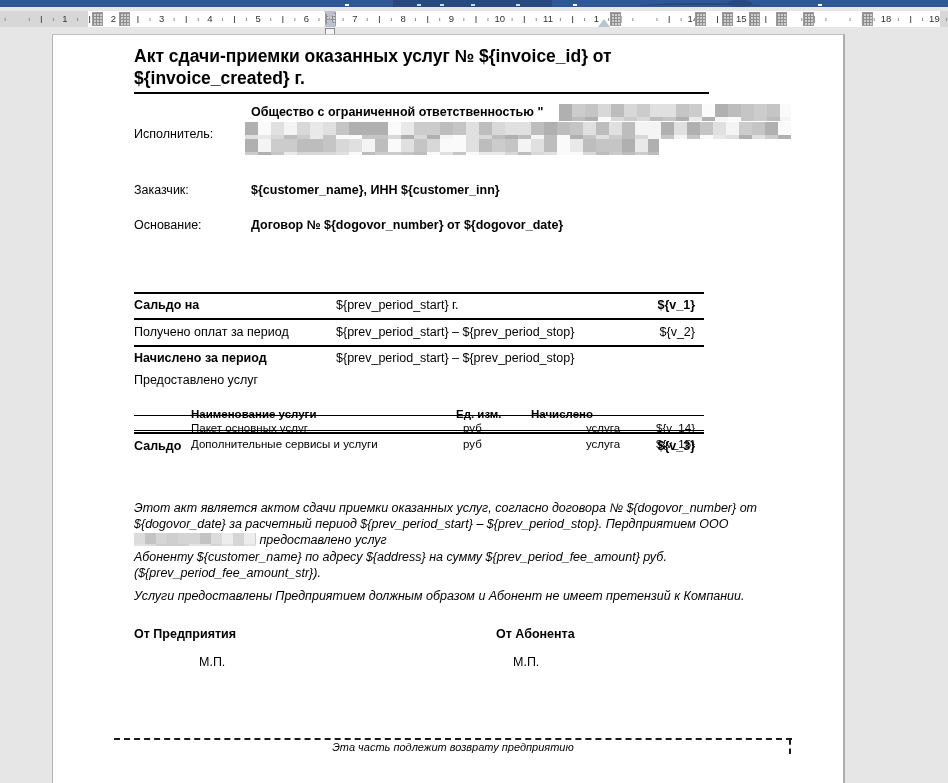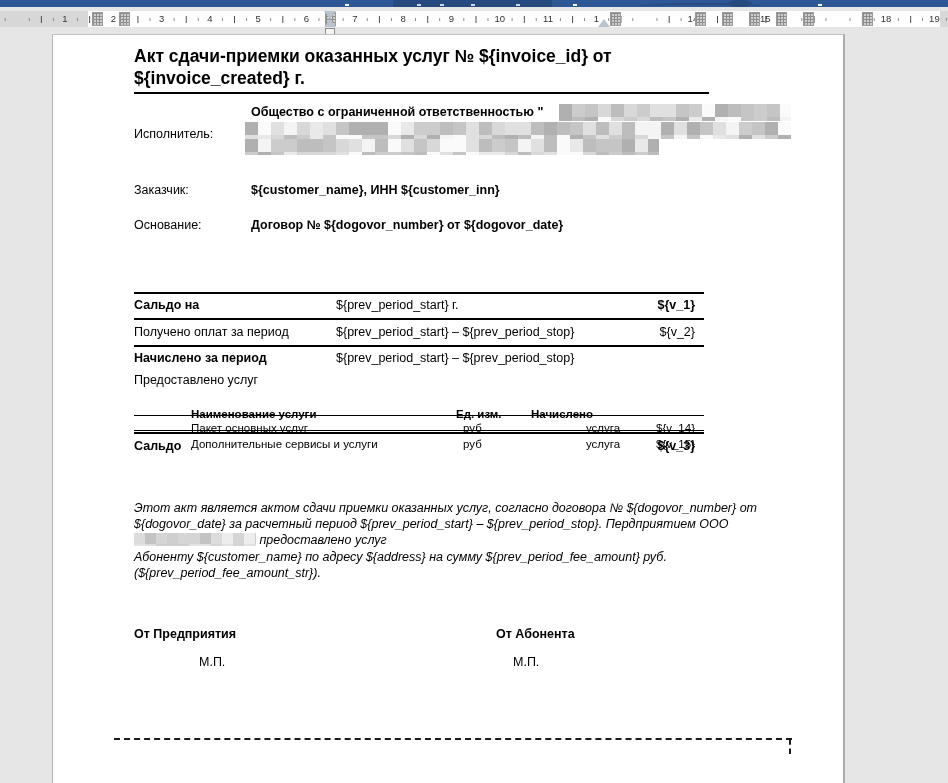--- a/index.html
+++ b/index.html
@@ -78,21 +78,21 @@
         <span class="rnum" style="left: 209.9px;">4</span>
         <span class="rnum" style="left: 258.2px;">5</span>
         <span class="rnum" style="left: 306.5px;">6</span>
         <span class="rnum" style="left: 354.8px;">7</span>
         <span class="rnum" style="left: 403.1px;">8</span>
         <span class="rnum" style="left: 451.4px;">9</span>
         <span class="rnum" style="left: 499.7px;">10</span>
         <span class="rnum" style="left: 548px;">11</span>
         <span class="rnum" style="left: 596.3px;">1</span>
         <span class="rnum" style="left: 692.9px;">14</span>
-        <span class="rnum" style="left: 741.2px; margin-left: 24px;">15</span>
+        <span class="rnum" style="left: 741.2px;">15</span>
         <span class="rnum" style="left: 886.1px;">18</span>
         <span class="rnum" style="left: 934.4px;">19</span>
       </div>
 
     <div class="hatch" style="left:92px;"></div>
     <div class="hatch" style="left:119px;"></div>
     <div class="hatch" style="left:325px;"></div>
     <div class="hatch" style="left:610px;"></div>
     <div class="hatch" style="left:695px;"></div>
     <div class="hatch" style="left:722px;"></div>
@@ -348,21 +348,23 @@
 
   <div class="abs i" style="left:81px;top:466px;white-space:nowrap;">Этот акт является актом сдачи приемки оказанных услуг, согласно договора № ${dogovor_number} от</div>
   <div class="abs i" style="left:81px;top:482px;white-space:nowrap;">${dogovor_date} за расчетный период ${prev_period_start} – ${prev_period_stop}. Пердприятием ООО</div>
   <div class="abs i" style="left:81px;top:498px;white-space:nowrap;">
     <span class="mosaic mosaic-inline" style="width:122px;height:13px;"><i style="left:0px;top:0px;width:11px;height:11px;background:#dcdcdc"></i><i style="left:11px;top:0px;width:11px;height:11px;background:#c3c3c3"></i><i style="left:22px;top:0px;width:11px;height:11px;background:#d5d5d5"></i><i style="left:33px;top:0px;width:11px;height:11px;background:#cfcfcf"></i><i style="left:44px;top:0px;width:11px;height:11px;background:#d5d5d5"></i><i style="left:55px;top:0px;width:11px;height:11px;background:#d5d5d5"></i><i style="left:66px;top:0px;width:11px;height:11px;background:#c3c3c3"></i><i style="left:77px;top:0px;width:11px;height:11px;background:#dcdcdc"></i><i style="left:88px;top:0px;width:11px;height:11px;background:#ededed"></i><i style="left:99px;top:0px;width:11px;height:11px;background:#d5d5d5"></i><i style="left:110px;top:0px;width:11px;height:11px;background:#ededed"></i><i style="left:121px;top:0px;width:11px;height:11px;background:#cfcfcf"></i><i style="left:0px;top:11px;width:11px;height:11px;background:#e3e3e3"></i><i style="left:11px;top:11px;width:11px;height:11px;background:#dcdcdc"></i><i style="left:22px;top:11px;width:11px;height:11px;background:#cfcfcf"></i><i style="left:33px;top:11px;width:11px;height:11px;background:#cfcfcf"></i><i style="left:44px;top:11px;width:11px;height:11px;background:#cfcfcf"></i><i style="left:55px;top:11px;width:11px;height:11px;background:#e3e3e3"></i><i style="left:66px;top:11px;width:11px;height:11px;background:#e3e3e3"></i><i style="left:77px;top:11px;width:11px;height:11px;background:#d5d5d5"></i><i style="left:88px;top:11px;width:11px;height:11px;background:#e3e3e3"></i><i style="left:99px;top:11px;width:11px;height:11px;background:#d5d5d5"></i><i style="left:110px;top:11px;width:11px;height:11px;background:#e3e3e3"></i><i style="left:121px;top:11px;width:11px;height:11px;background:#dcdcdc"></i></span>
     <span>предоставлено услуг</span>
   </div>
   <div class="abs i" style="left:81px;top:515px;white-space:nowrap;">Абоненту ${customer_name} по адресу ${address} на сумму ${prev_period_fee_amount} руб.</div>
   <div class="abs i" style="left:81px;top:531px;white-space:nowrap;">(${prev_period_fee_amount_str}).</div>
 
+  <div class="abs i" style="left:81px;top:554px;white-space:nowrap;">Услуги предоставлены Предприятием  должным образом и Абонент не имеет претензий к Компании.</div>
 
   <div class="abs b" style="left:81px;top:592px;">От Предприятия</div>
   <div class="abs b" style="left:443px;top:592px;">От Абонента</div>
   <div class="abs" style="left:146px;top:620px;">М.П.</div>
   <div class="abs" style="left:460px;top:620px;">М.П.</div>
 
   <div class="dashline" style="left:61px;top:703px;width:678px;"></div>
   <div class="dashvert" style="left:736px;top:704px;height:15px;"></div>
+  <div class="abs caption" style="left:61px;top:706px;width:678px;">Эта часть подлежит возврату предприятию</div>
 </div>
 
 </body></html>

